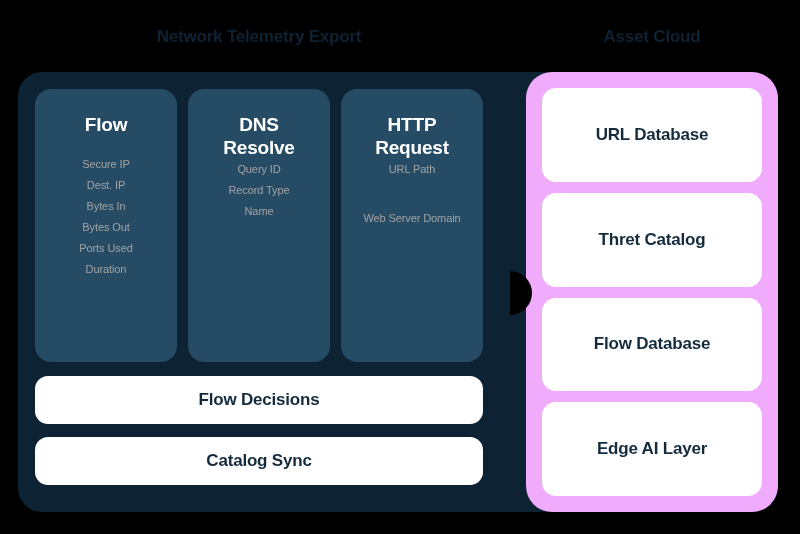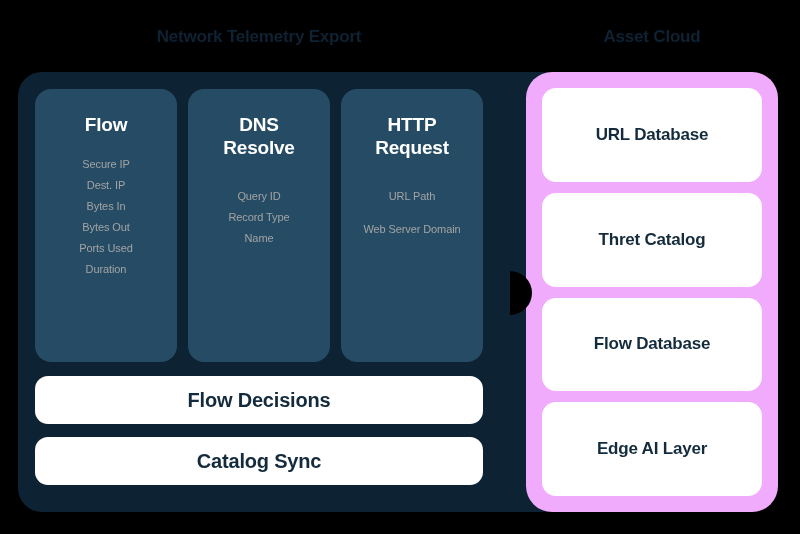--- a/index.html
+++ b/index.html
@@ -71,44 +71,44 @@
     overflow: hidden;
   }
   .field-card-title {
     color: #FFFFFF;
     font-size: 19px;
     font-weight: bold;
     line-height: 23px;
     letter-spacing: -0.2px;
     margin-bottom: 18px;
   }
-  .field-card-title.two-line { margin-bottom: 27px; }
+  .field-card-title.two-line { margin-bottom: 0; }
   .field-item {
     color: #a3a3a3;
     font-size: 11px;
     line-height: 21px;
     letter-spacing: -0.1px;
     white-space: nowrap;
   }
-  .field-item.gap-above { margin-top: 12px; }
+  .field-item.gap-above { margin-top: 28px; }
   .field-item.wrapped { white-space: normal; }
 
   
   .white-bar {
     position: absolute;
     left: 35px;
     width: 448px;
     height: 48px;
     background: #FFFFFF;
     border-radius: 13px;
     display: flex;
     align-items: center;
     justify-content: center;
     color: #132B3C;
-    font-size: 20px;
+    font-size: 17px;
     font-weight: bold;
     letter-spacing: -0.2px;
   }
   #bar-flow-decisions { top: 376px; }
   #bar-database-sync  { top: 437px; }
 
   
   #asset-cloud-panel {
     position: absolute;
     left: 526px;

